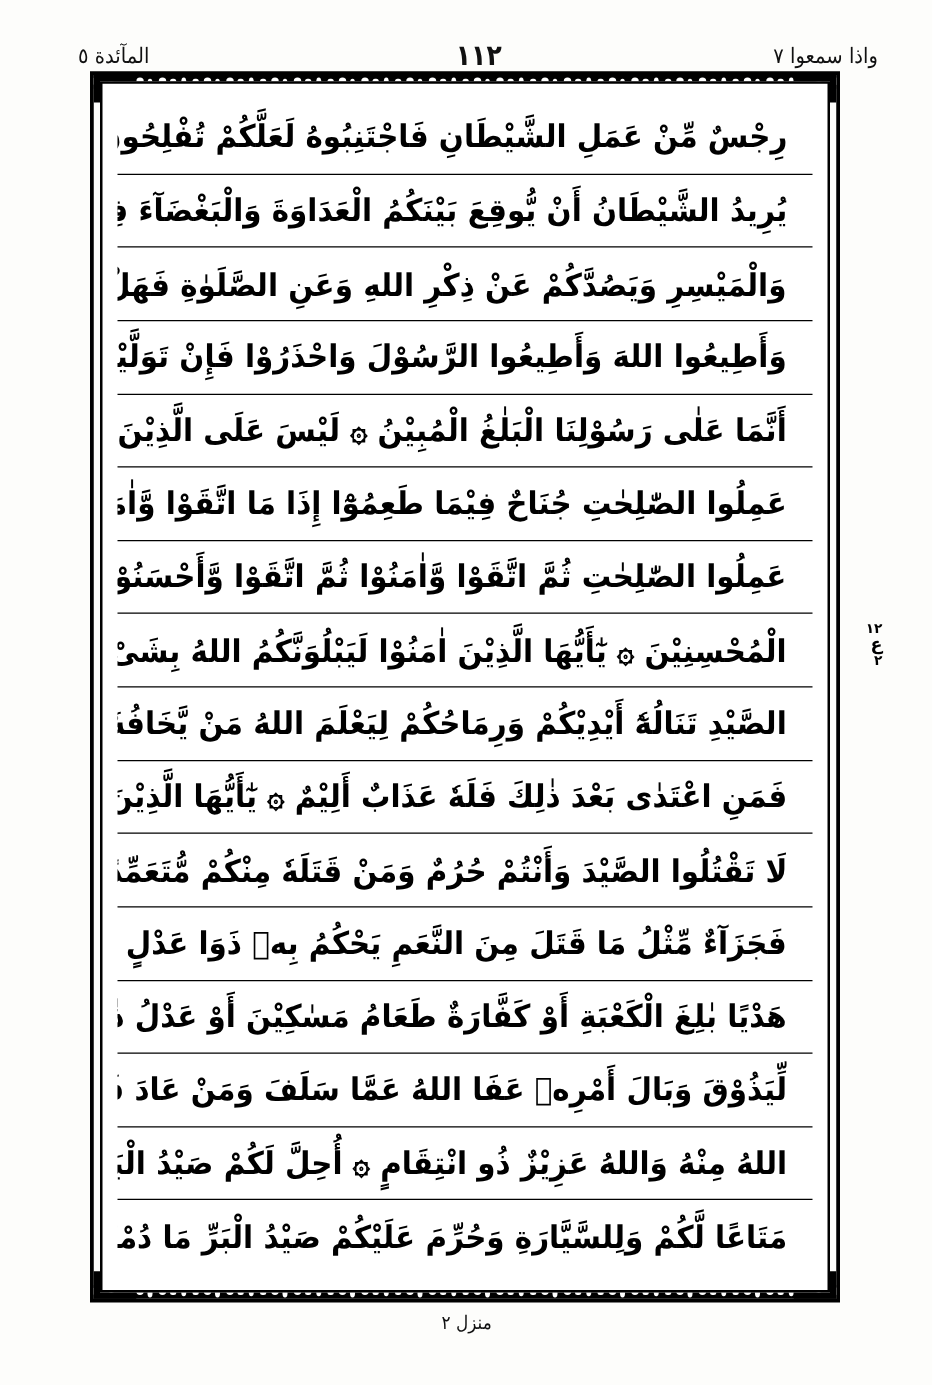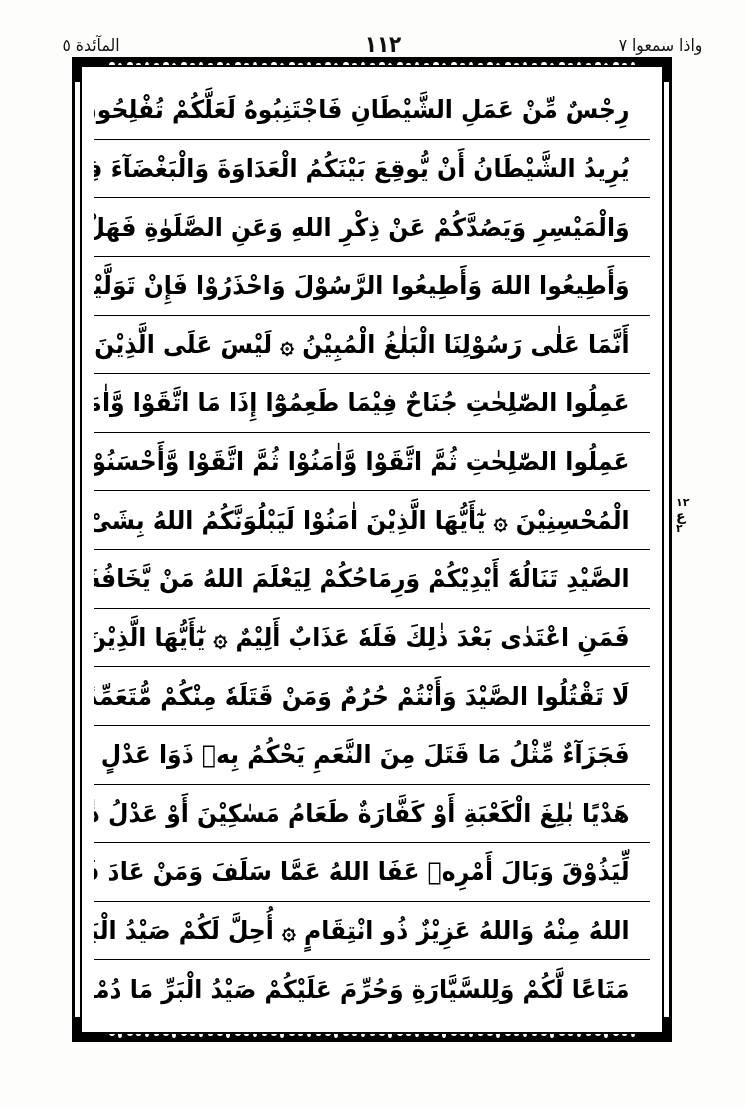--- a/index.html
+++ b/index.html
@@ -185,21 +185,21 @@
     transform: scaleX(0.94);
     letter-spacing: -0.4px;
   }
 
   
   .ruku-marker {
     position: absolute;
     left: 676px;
     top: 497px;
     width: 30px;
-    text-align: left;
+    text-align: right;
     direction: rtl;
     font-family: "DejaVu Sans", sans-serif;
     color: #000;
     line-height: 1.05;
   }
   .ruku-marker span { display: block; font-size: 11px; font-weight: bold; }
   .ruku-marker .mid { font-size: 14px; }
 
   
   .footer {
@@ -434,14 +434,17 @@
       </div>
     </div>
   </div>
 
   <div class="ruku-marker">
     <span>١٢</span>
     <span class="mid">ع</span>
     <span>٢</span>
   </div>
 
+  <div class="footer">
+    <span class="footer-text">منزل ٢</span>
+  </div>
 
 </div>
 
 </body></html>

